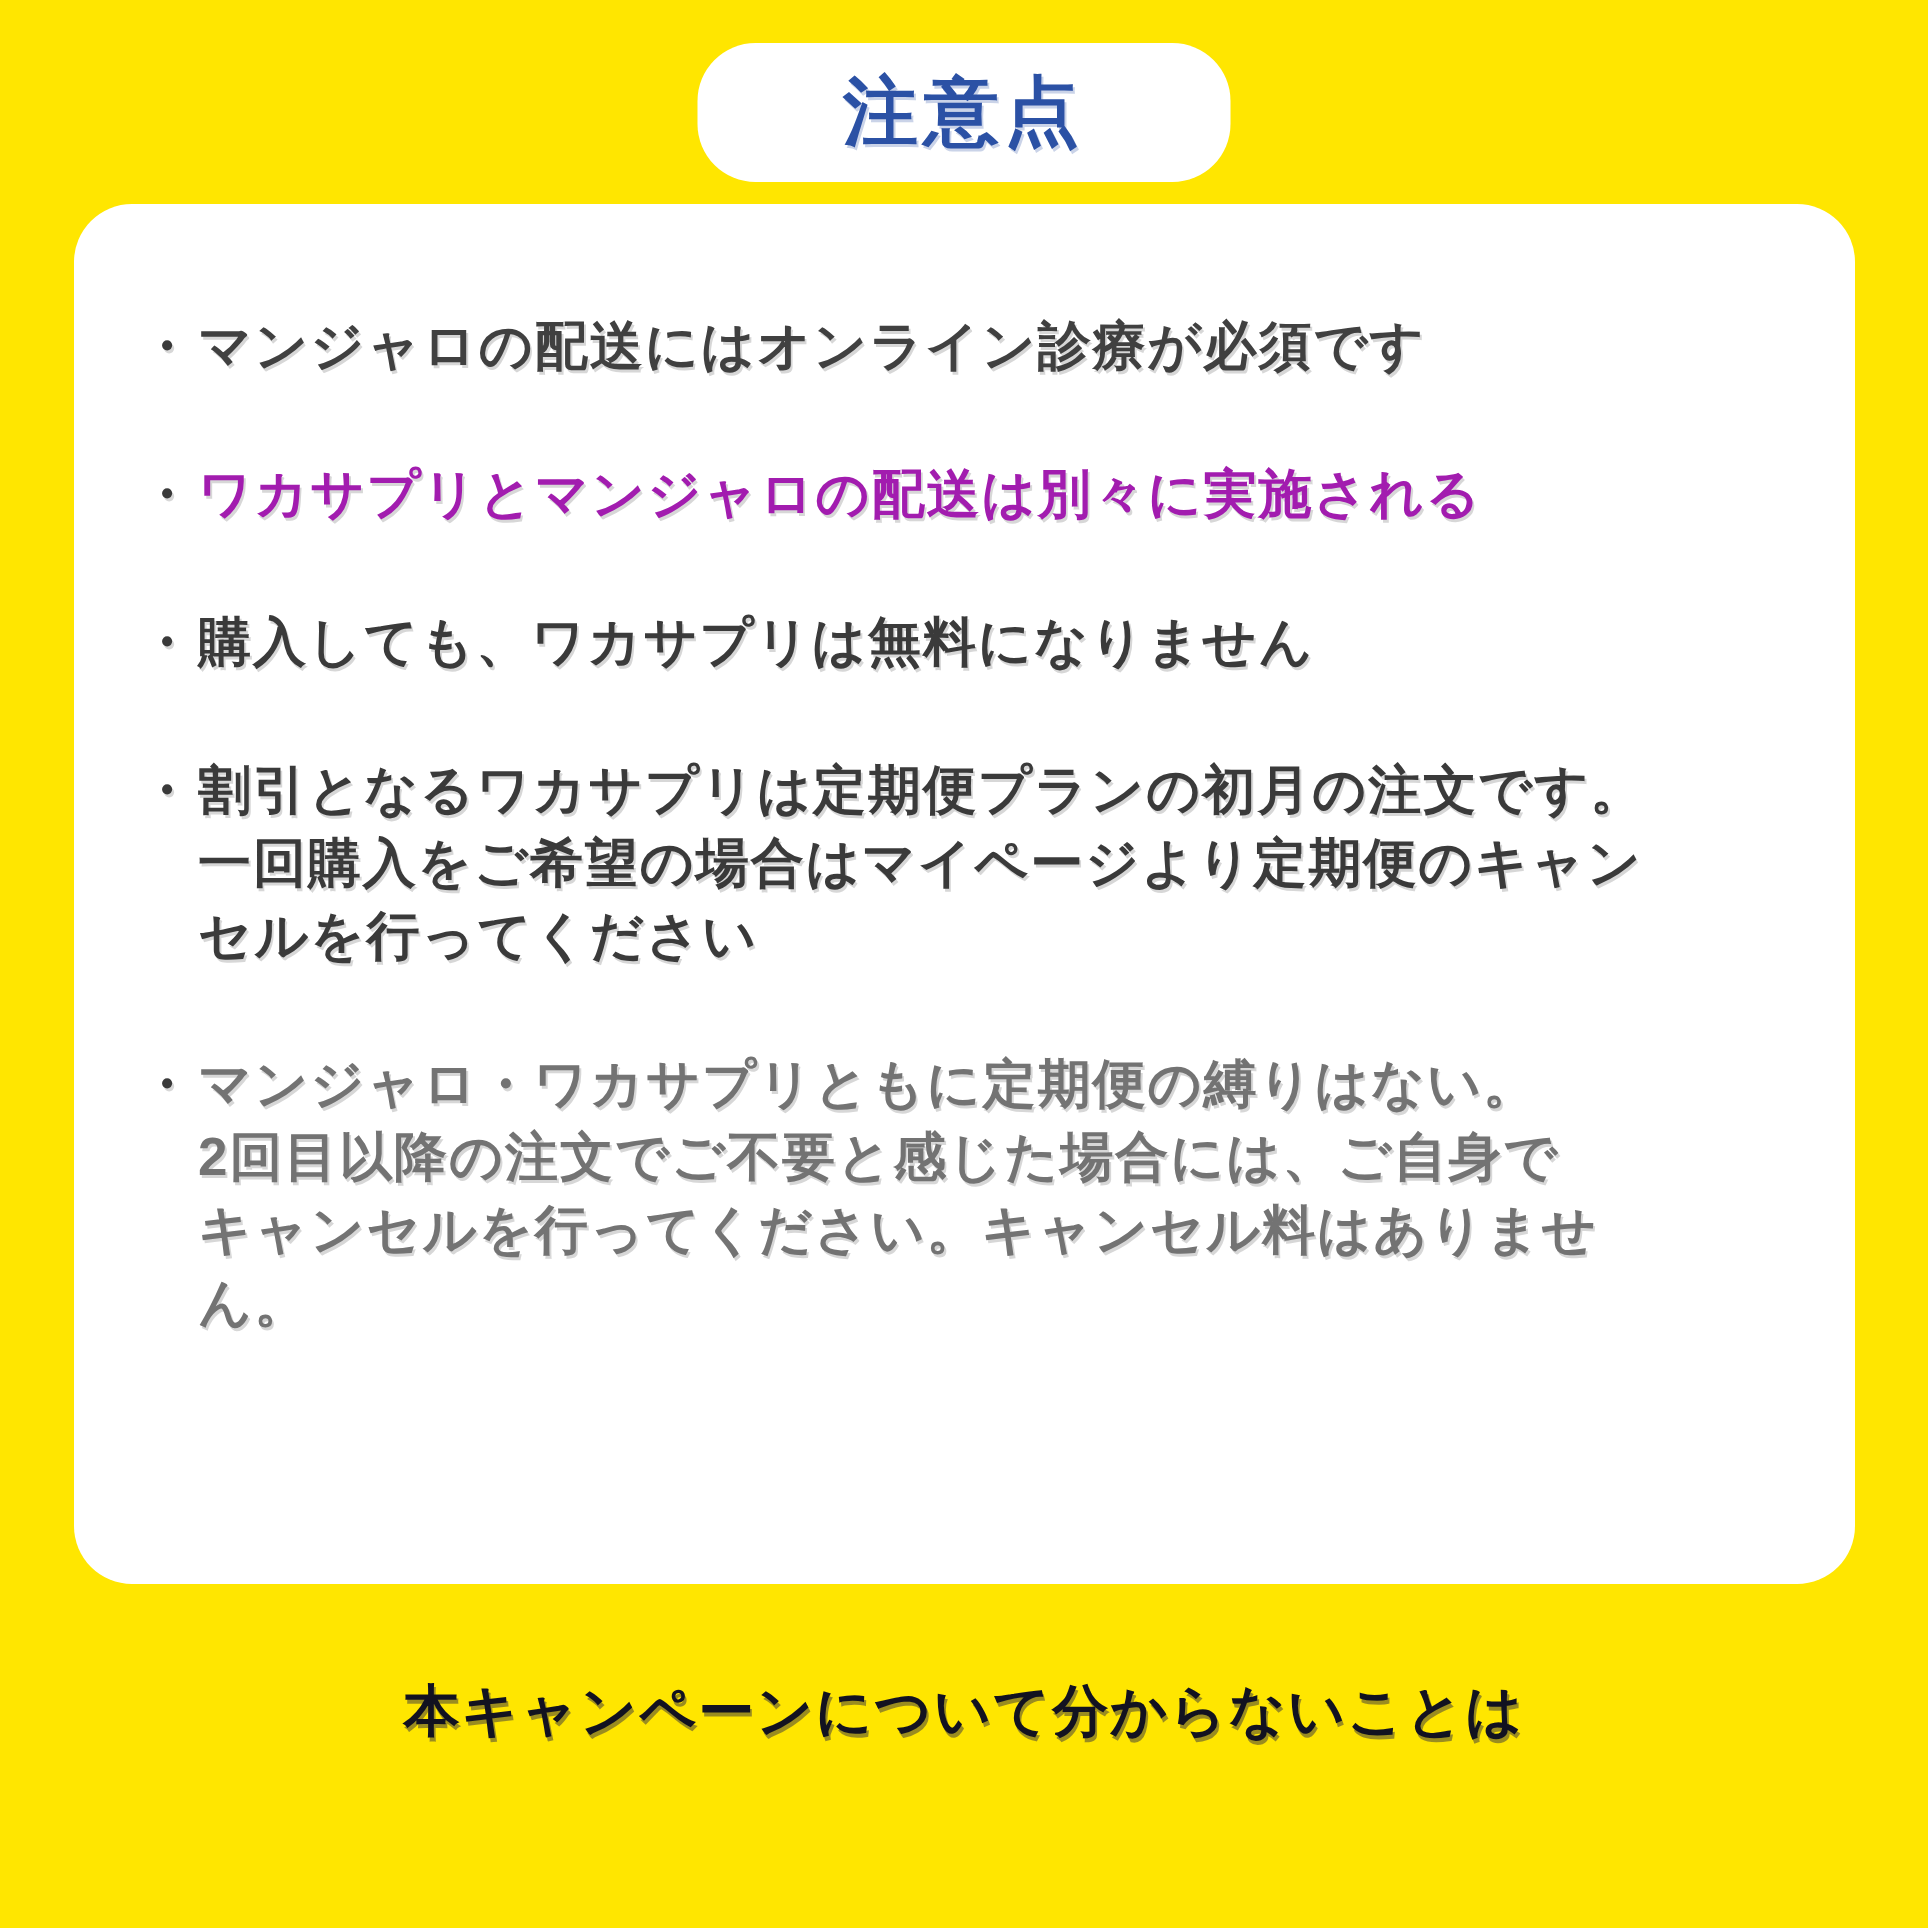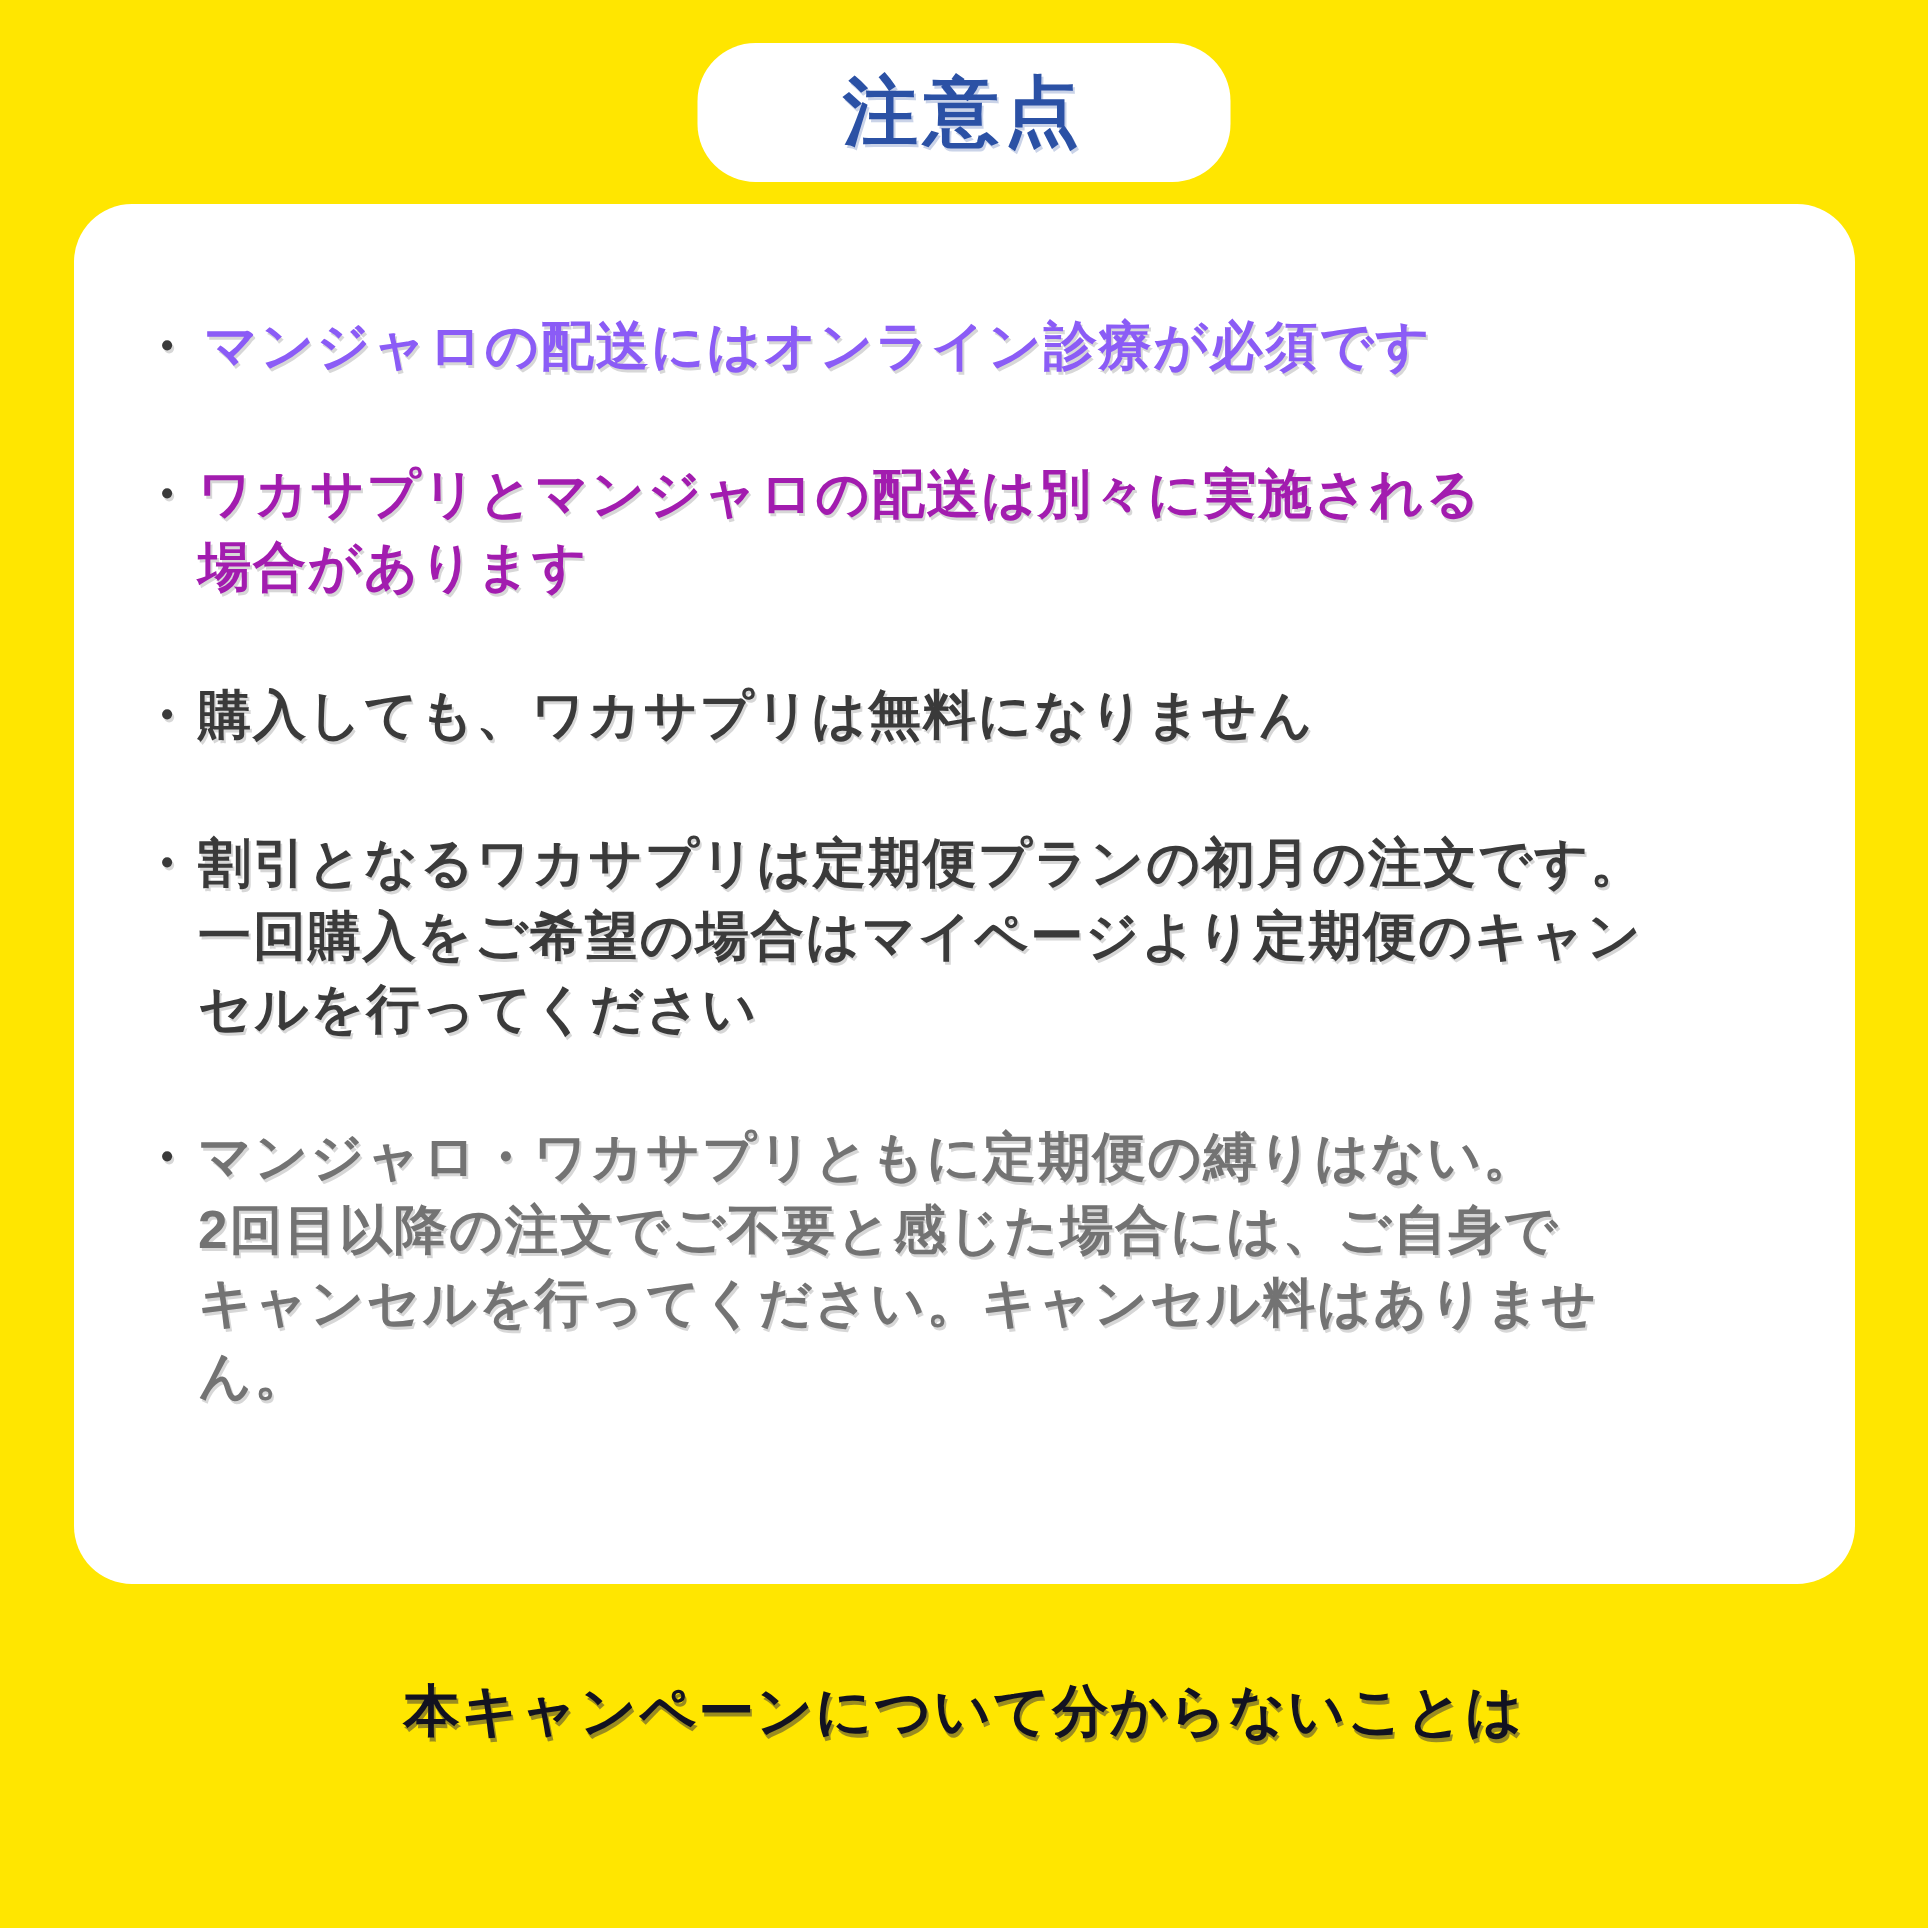--- a/index.html
+++ b/index.html
@@ -77,30 +77,29 @@
 <div id="canvas" style="background: rgb(255, 230, 0);">
 
   <div class="pill" style="background: rgb(255, 255, 255);">
     <span class="pill-title" style="color: rgb(43, 81, 165);">注意点</span>
   </div>
 
   <div class="card" style="background: rgb(255, 255, 255);">
     <div id="notes-list">
   <div class="note">
     <span class="bullet">・</span>
-    <span class="note-text" style="color: #8b5cf6; margin-left: 6px;">
+    <span class="note-text" style="color: #404040;">
             <span class="note-line">マンジャロの配送にはオンライン診療が必須です</span>
           </span>
   </div>
 
   <div class="note">
     <span class="bullet">・</span>
     <span class="note-text" style="color: #a21caf;">
             <span class="note-line">ワカサプリとマンジャロの配送は別々に実施される</span>
-            <span class="note-line">場合があります</span>
           </span>
   </div>
 
   <div class="note">
     <span class="bullet">・</span>
     <span class="note-text" style="color: rgb(58, 58, 58);">
             <span class="note-line">購入しても、ワカサプリは無料になりません</span>
           </span>
   </div>
 

